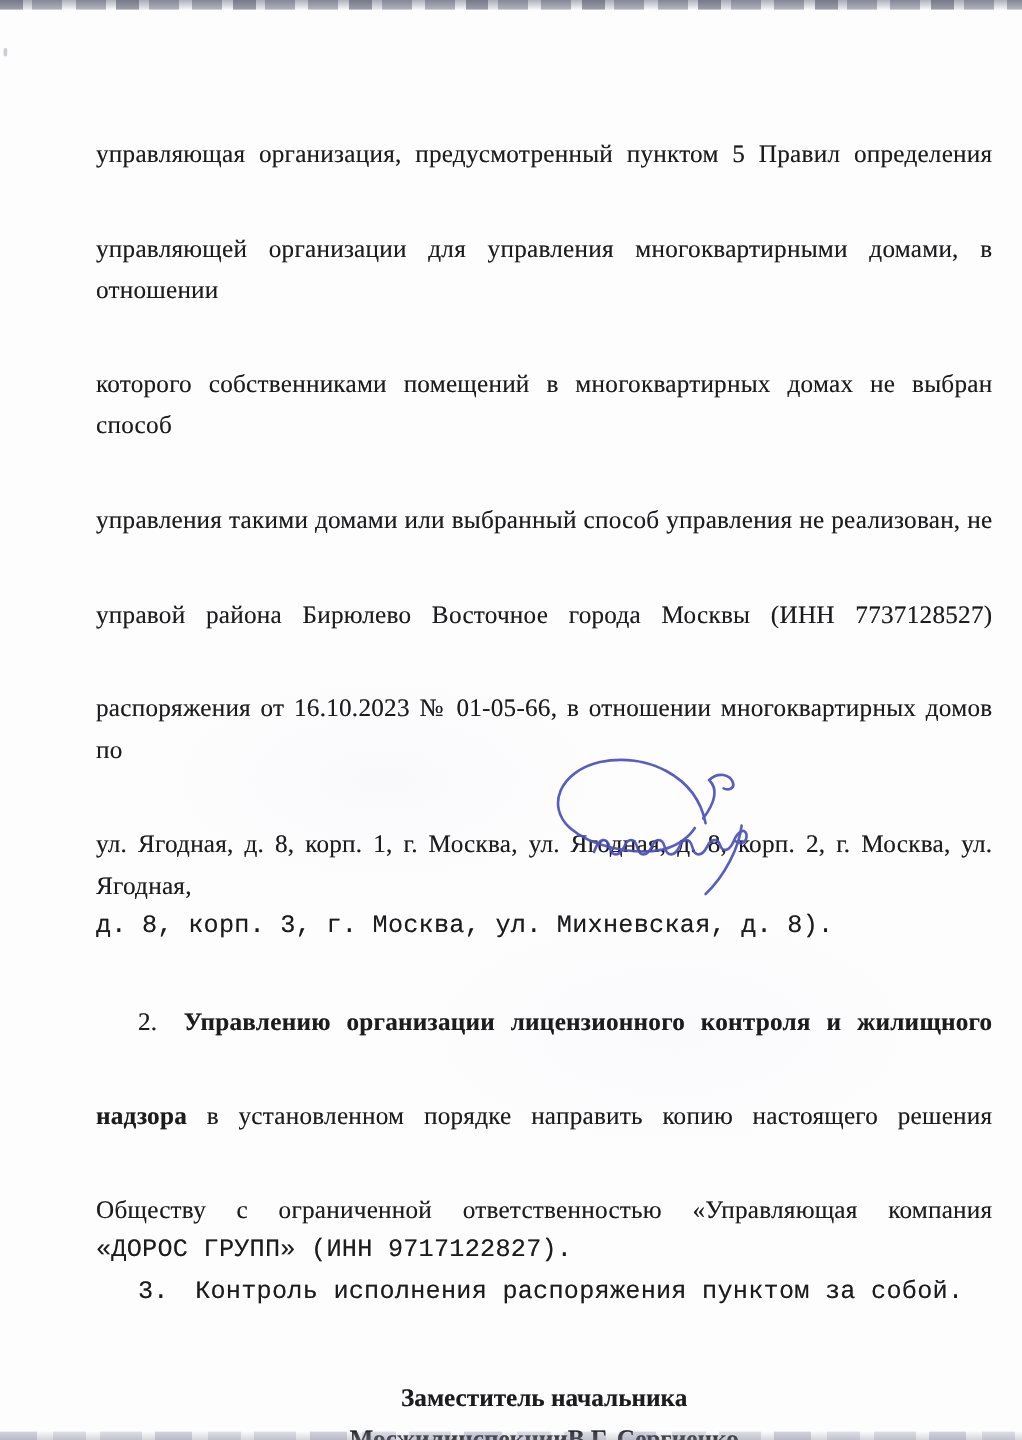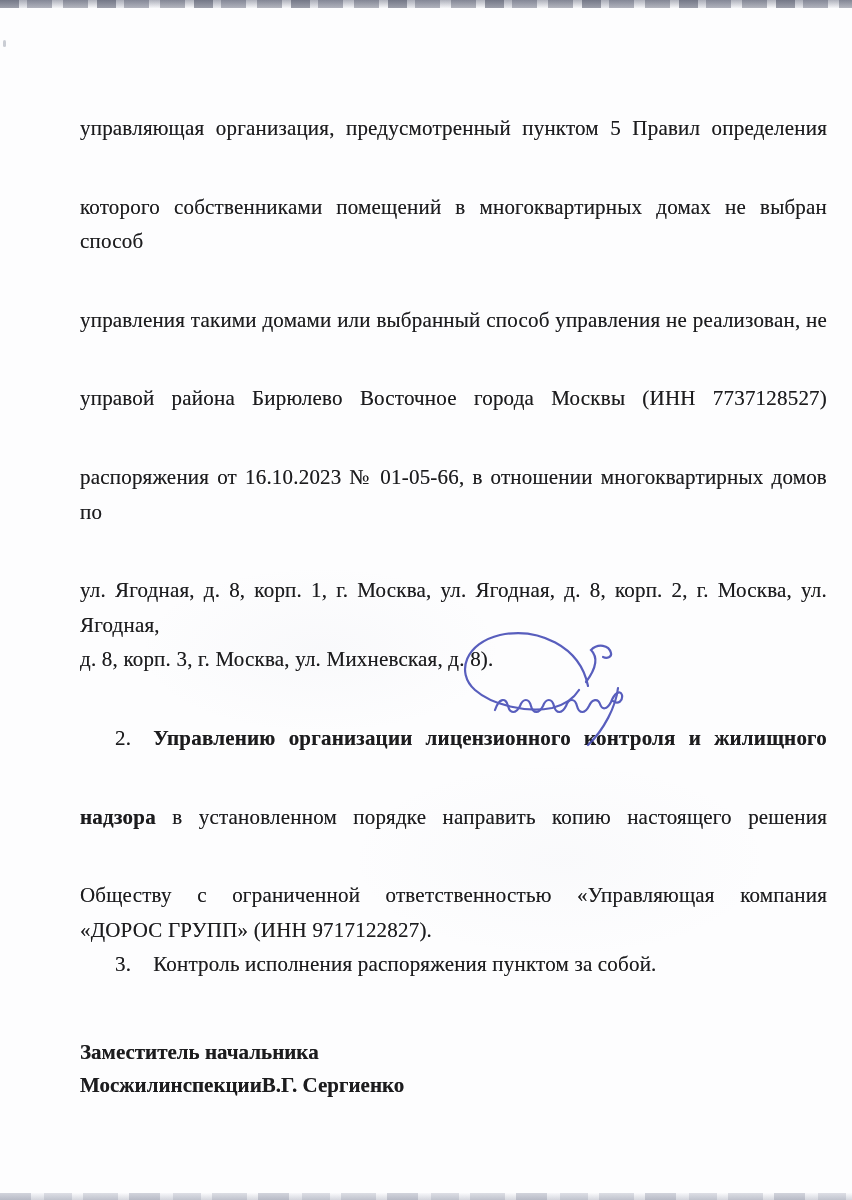--- a/index.html
+++ b/index.html
@@ -72,50 +72,52 @@
     text-shadow: 0 0 0.4px rgba(25,25,28,0.55);
   }
   .doc-line.just {
     text-align: justify;
     text-align-last: justify;
     margin-top: 44px;
   }
   .doc-line.left {
     text-align: right;
     text-align-last: left;
+    font-family: Liberation Mono, monospace;
   }
   .bold { font-weight: bold; }
   .spacer { display: inline-block; height: 1px; }
   .signoff {
     margin-top: 54px;
     font-size: 21px;
     line-height: 33.5px;
     font-weight: bold;
     text-shadow: 0 0 0.4px rgba(25,25,28,0.55);
   }
-  .signoff-row { display: flex; justify-content: flex-start; }
+  .signoff-row { display: flex; justify-content: center; }
   .signature-svg {
     position: absolute;
     left: 448px;
     top: 624px;
     width: 240px;
     height: 135px;
   }
 </style>
 </head>
 <body>
 
 <div class="page">
 
   <div class="scan-edge top"></div>
   <div class="scan-speck"></div>
 
   <div class="content">
     <div id="lines-container">
         <div class="doc-line just"><span>управляющая организация, предусмотренный пунктом 5 Правил определения</span></div>
+        <div class="doc-line just"><span>управляющей организации для управления многоквартирными домами, в отношении</span></div>
         <div class="doc-line just"><span>которого собственниками помещений в многоквартирных домах не выбран способ</span></div>
         <div class="doc-line just"><span>управления такими домами или выбранный способ управления не реализован, не</span></div>
         <div class="doc-line just"><span>управой района Бирюлево Восточное города Москвы (ИНН 7737128527)</span></div>
         <div class="doc-line just"><span>распоряжения от 16.10.2023 № 01-05-66, в отношении многоквартирных домов по</span></div>
         <div class="doc-line just"><span>ул. Ягодная, д. 8, корп. 1, г. Москва, ул. Ягодная, д. 8, корп. 2, г. Москва, ул. Ягодная,</span></div>
         <div class="doc-line left"><span>д. 8, корп. 3, г. Москва, ул. Михневская, д. 8).</span></div>
         <div class="doc-line just" style="text-indent: 35px;"><span>2.</span><span class="spacer" style="width: 22px;"></span><span class="bold">Управлению организации лицензионного контроля и жилищного</span></div>
         <div class="doc-line just"><span class="bold">надзора</span><span> в установленном порядке направить копию настоящего решения</span></div>
         <div class="doc-line just"><span>Обществу с ограниченной ответственностью «Управляющая компания</span></div>
         <div class="doc-line left"><span>«ДОРОС ГРУПП» (ИНН 9717122827).</span></div>

